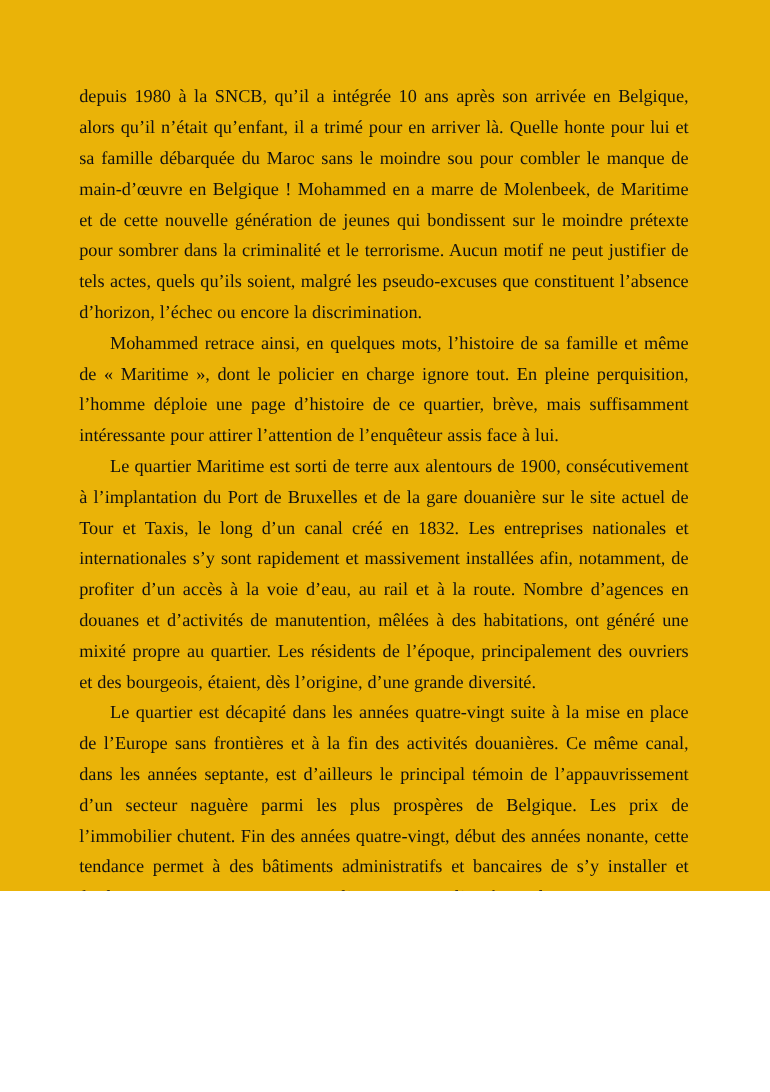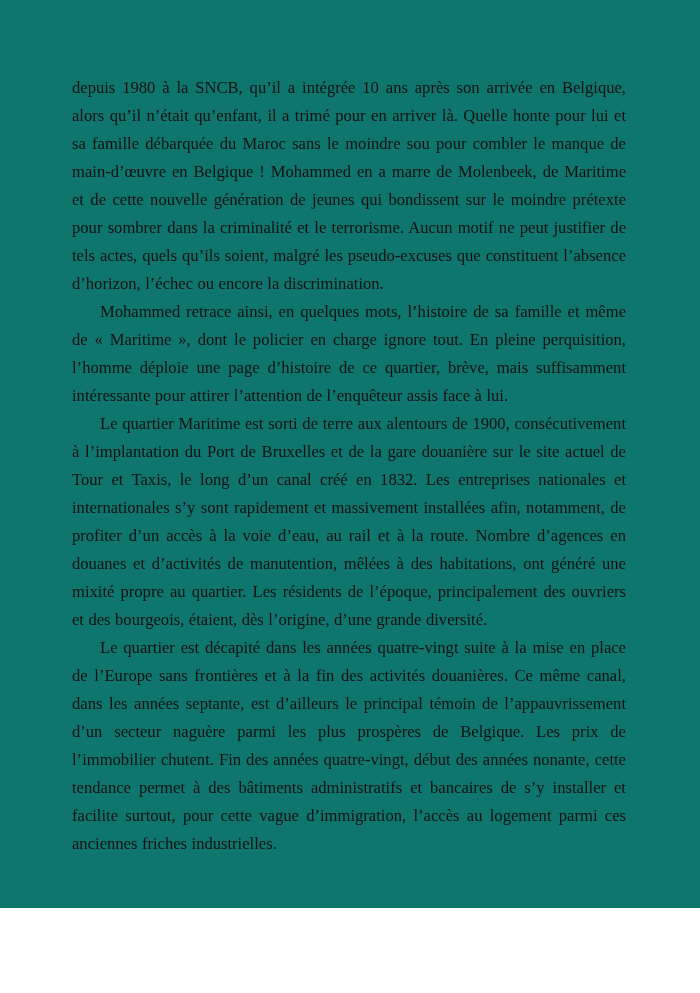--- a/index.html
+++ b/index.html
@@ -4,22 +4,22 @@
 <style>
   html, body {
     margin: 0;
     padding: 0;
     background: #ffffff;
   }
 
   .page {
     position: relative;
     width: 700px;
-    height: 908px;
-    background: #0f766e;
+    height: 810px;
+    background: #eab308;
     overflow: hidden;
     font-family: "Liberation Serif", "DejaVu Serif", serif;
     color: #111111;
     box-sizing: border-box;
   }
 
   .text-block {
     position: absolute;
     left: 72px;
     top: 74px;

